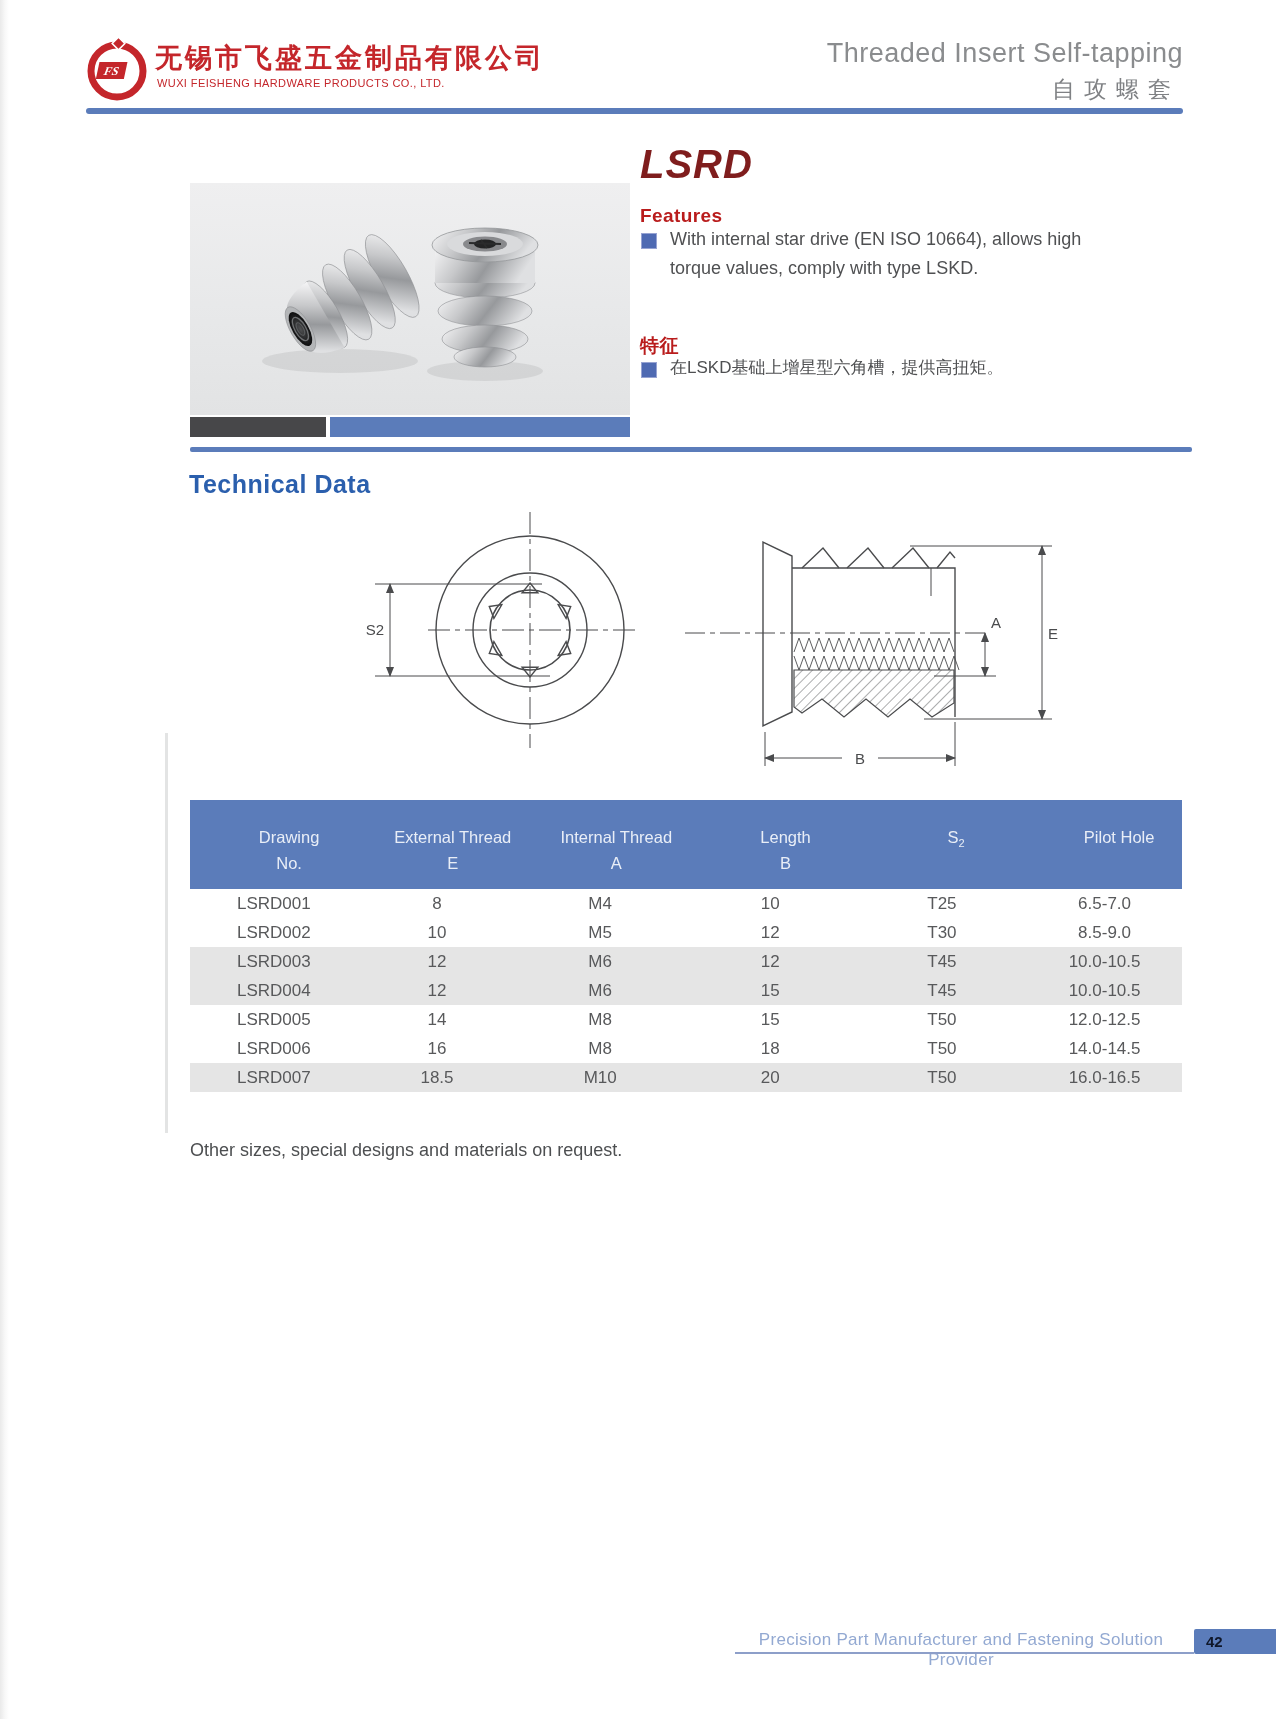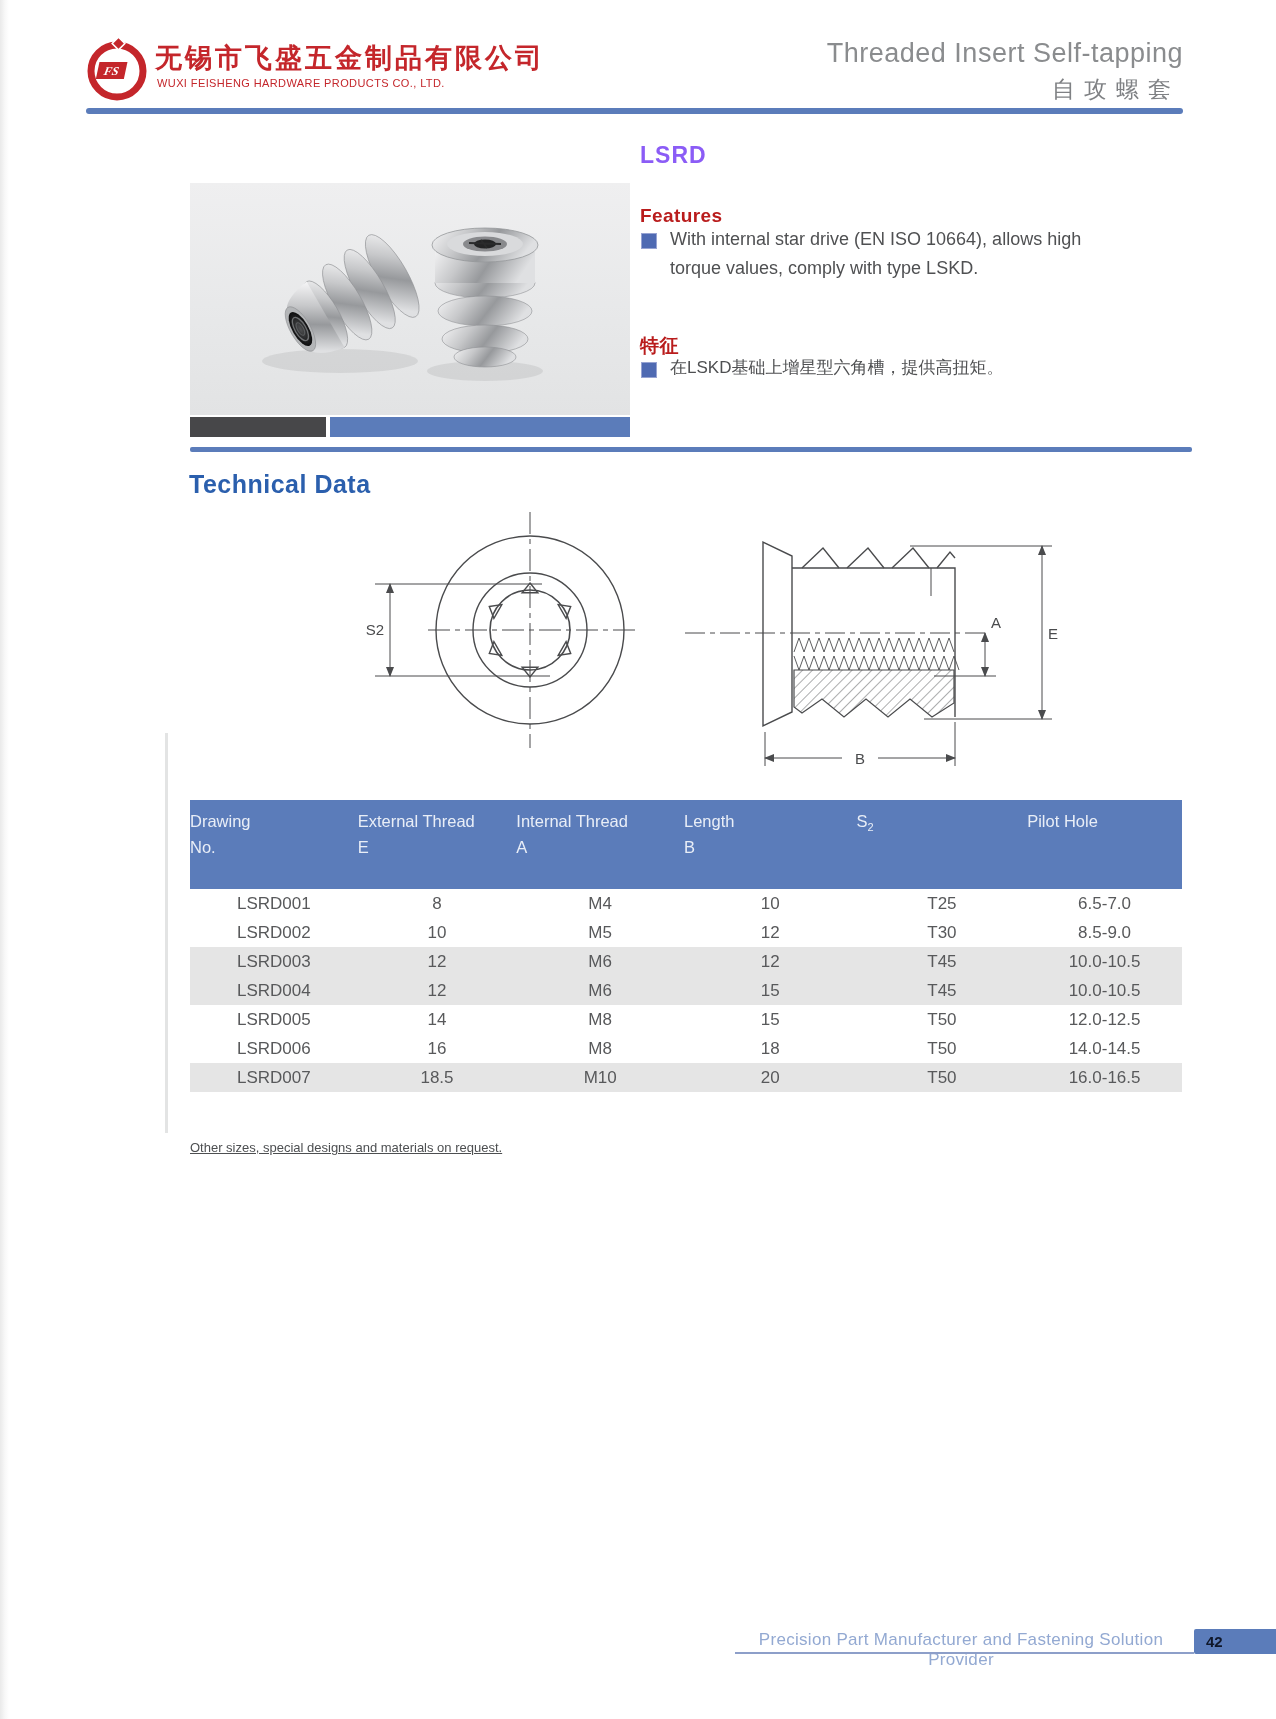--- a/index.html
+++ b/index.html
@@ -17,43 +17,43 @@
   .company-cn{left:155px;top:40px;font-size:27px;font-weight:bold;color:#c4262b;letter-spacing:3px;}
   .company-en{left:157px;top:77px;font-size:11px;color:#c4262b;letter-spacing:.4px;}
   .product-en{right:93px;top:38px;font-size:27px;color:#8a8c8e;letter-spacing:.5px;}
   .product-cn{right:96px;top:74px;font-size:23px;color:#7f8184;letter-spacing:9px;}
   .header-rule{left:86px;top:108px;width:1097px;height:6px;background:#5b7cba;border-radius:3px;}
   
   .photo{left:190px;top:183px;width:440px;height:232px;
     background:linear-gradient(180deg,#efeff0 0%,#e7e8e9 60%,#e2e3e4 100%);}
   .bar-dark{left:190px;top:417px;width:136px;height:20px;background:#474749;}
   .bar-blue{left:330px;top:417px;width:300px;height:20px;background:#5b7cba;}
-  .lsrd-title{left:640px;top:142px;font-size:23px;font-weight:bold;color:#8b5cf6;letter-spacing:1px;}
+  .lsrd-title{left:640px;top:142px;font-size:40px;font-weight:bold;color:#7f1d1d;letter-spacing:1px;font-style:italic;}
   .sub-title{font-size:19px;font-weight:bold;color:#b91c1c;letter-spacing:.4px;}
   .feat-title{left:640px;top:205px;}
   .feat-cn-title{left:640px;top:333px;}
   .bullet-sq{width:14px;height:14px;background:#4f6ab2;border:1px solid #97a3d2;}
   .b1{left:641px;top:233px;}
   .b2{left:641px;top:362px;}
   .feat-text{left:670px;top:225px;width:430px;font-size:18px;line-height:29px;color:#4f5052;}
   .feat-cn-text{left:670px;top:356px;width:460px;font-size:17px;color:#4f5052;}
   .section-rule{left:190px;top:447px;width:1002px;height:5px;background:#5b7cba;border-radius:2px;}
   
   .tech-title{left:189px;top:470px;font-size:25px;font-weight:bold;color:#2b5fad;letter-spacing:.5px;}
   .drawings{left:190px;top:500px;}
   
   .tbl{left:190px;top:800px;width:992px;font-size:17px;color:#58595b;}
   .thead{display:flex;height:89px;background:#5b7cba;color:#e9eef7;font-size:16.5px;line-height:20px;}
-  .th{padding-top:11px;text-align:left;}
+  .th{padding-top:27px;text-align:center;margin-left:31px;}
   .th sub{font-size:11px;}
   .tr{display:flex;height:29px;line-height:29px;text-align:center;}
   .tr.grey{background:#e5e5e5;}
   .c1{width:16.9%;} .c2{width:16.0%;} .c3{width:16.9%;}
   .c4{width:17.4%;} .c5{width:17.2%;} .c6{width:15.6%;}
-  .note{left:190px;top:1140px;font-size:13px;color:#4d4f51;text-decoration:underline;}
+  .note{left:190px;top:1140px;font-size:18px;color:#4d4f51;}
   .scan-line{left:165px;top:733px;width:3px;height:400px;background:#d4d5d6;opacity:.65;}
   
   .footer-tagline{left:735px;top:1630px;width:452px;text-align:center;font-size:17px;
     color:#93a9d2;letter-spacing:.3px;}
   .footer-underline{left:735px;top:1652px;width:459px;height:2px;background:#8d9fc9;}
   .page-badge{left:1194px;top:1629px;width:82px;height:25px;background:#5b7cba;
     color:#0f172a;font-weight:bold;font-size:15px;line-height:25px;padding-left:12px;box-sizing:border-box;
     border-radius:2px 0 0 2px;}
 </style>
 </head>

